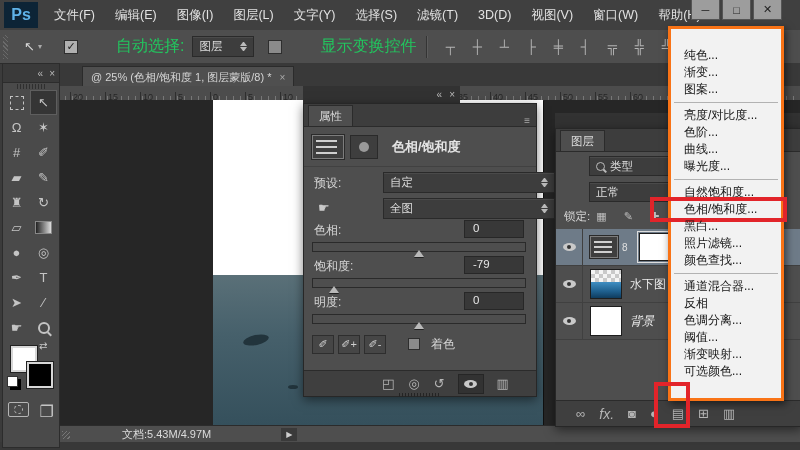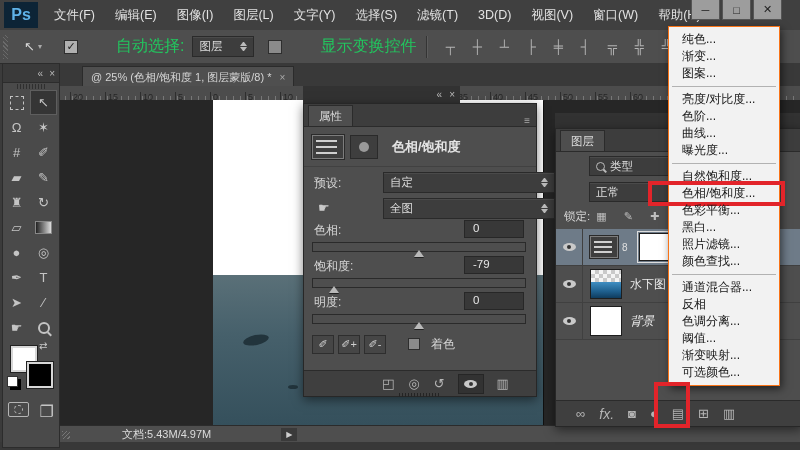--- a/index.html
+++ b/index.html
@@ -104,21 +104,21 @@
   .eyecell{width:26px;align-self:stretch;border-right:1px solid #404040;display:flex;align-items:center;justify-content:center;}
   .thumb{width:30px;height:28px;border:1px solid #1e1e1e;margin-left:7px;background:#fff;position:relative;overflow:hidden;}
   .thumb.checker{background:repeating-conic-gradient(#c9c9c9 0 25%,#f4f4f4 0 50%) 0 0/8px 8px;}
   .thumb .seahalf{position:absolute;left:0;bottom:0;width:100%;height:58%;background:linear-gradient(180deg,#3f8ec2 0,#1e5e8c 60%,#0f3c5e 100%);}
   .thumb.maskthumb{outline:1px solid #ddd;outline-offset:1px;}
   .sliders-icon{width:26px;height:20px;margin-left:7px;box-shadow:0 0 0 1px #2a2a2a;}
   .linkg{color:#e0e0e0;font-size:10px;margin:0 4px;}
   .lname{font-size:12px;color:#ededed;margin-left:8px;}
   .lname.bgname{font-style:italic;}
   
-  #adjmenu{left:668px;top:26px;width:110px;background:#f2f2f2;border:1px solid #f97316;box-shadow:2px 3px 8px rgba(0,0,0,.55);z-index:30;padding:4px 0;}
+  #adjmenu{left:668px;top:26px;width:110px;background:#f2f2f2;border:3px solid #f97316;box-shadow:2px 3px 8px rgba(0,0,0,.55);z-index:30;padding:18px 0;}
   .amitem{position:relative;height:17px;line-height:17px;padding-left:13px;font-size:12px;color:#161616;white-space:nowrap;}
   .amitem.sep-after{margin-bottom:9px;}
   .amitem.sep-after::before{content:"";position:absolute;left:3px;right:3px;bottom:-5px;border-top:1px solid #b2b2b2;}
   .amitem.red-box::after{content:"";position:absolute;left:-21px;right:-6px;top:-4px;bottom:-4px;border:4px solid #e2242a;}
   #redbox2{left:654px;top:382px;width:28px;height:38px;border:4px solid #e2242a;z-index:40;background:transparent;}
   .z20{z-index:20;}
 </style>
 </head>
 <body>
 
@@ -428,21 +428,20 @@
 
   <div class="amitem">纯色...</div>
       <div class="amitem">渐变...</div>
       <div class="amitem sep-after">图案...</div>
       <div class="amitem">亮度/对比度...</div>
       <div class="amitem">色阶...</div>
       <div class="amitem">曲线...</div>
       <div class="amitem sep-after">曝光度...</div>
       <div class="amitem">自然饱和度...</div>
       <div class="amitem red-box">色相/饱和度...</div>
-      <div class="amitem">色彩平衡...</div>
       <div class="amitem">黑白...</div>
       <div class="amitem">照片滤镜...</div>
       <div class="amitem sep-after">颜色查找...</div>
       <div class="amitem">通道混合器...</div>
       <div class="amitem">反相</div>
       <div class="amitem">色调分离...</div>
       <div class="amitem">阈值...</div>
       <div class="amitem">渐变映射...</div>
       <div class="amitem">可选颜色...</div>
     </div>

